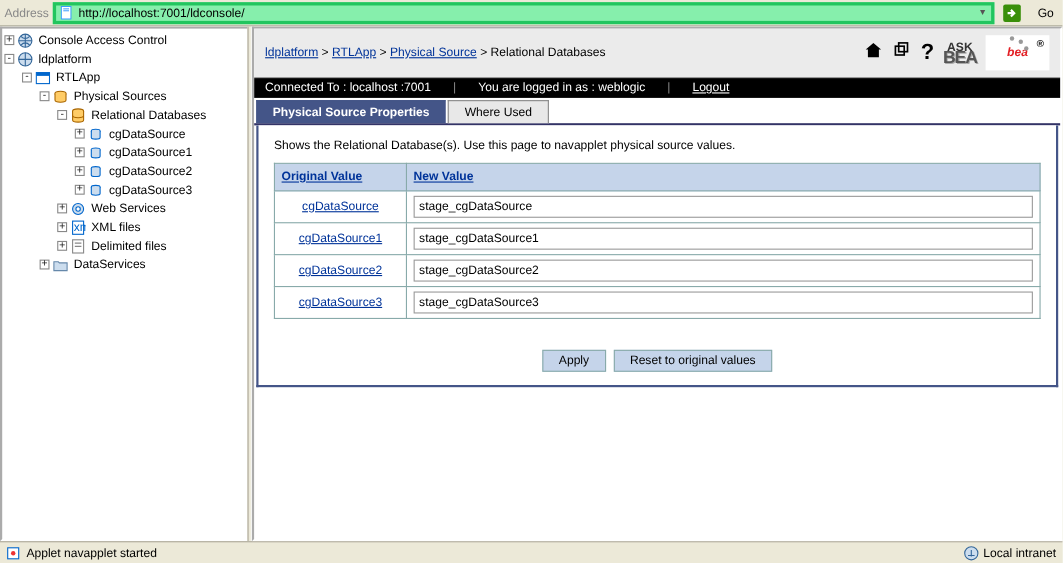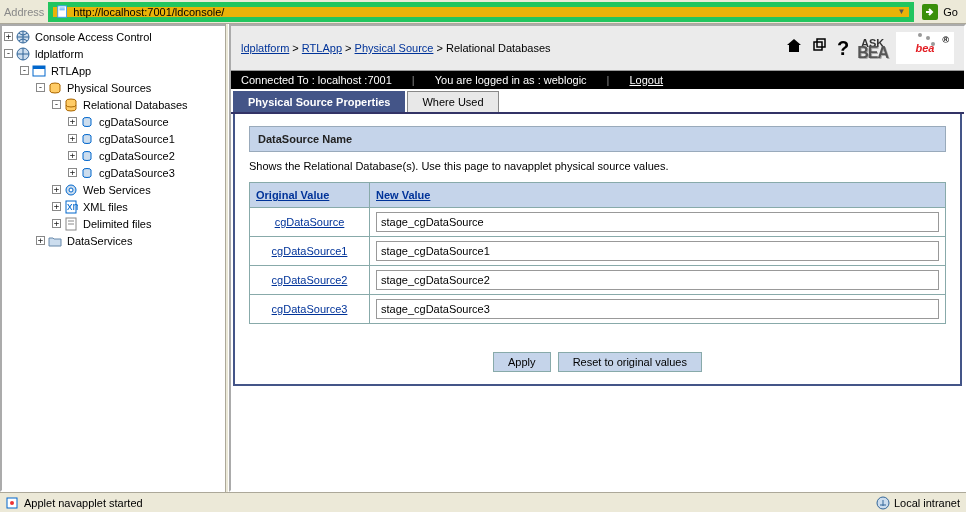--- a/index.html
+++ b/index.html
@@ -1,24 +1,24 @@
 <!DOCTYPE html>
 <html><head>
 <meta charset="utf-8">
 <style>
 * { box-sizing: border-box; margin: 0; padding: 0; font-family: Tahoma, Arial, sans-serif; font-size: 11px; }
 body { width: 966px; height: 512px; background: #ece9d8; display: flex; flex-direction: column; overflow: hidden; }
 
 
 .addr-bar { height: 24px; background: #ece9d8; border-bottom: 1px solid #aca899; display: flex; align-items: center; padding: 0 4px; gap: 4px; }
 .addr-label { color: #888; }
-.addr-input-wrap { flex: 1; display: flex; align-items: center; background: #eab308; border: 5px solid #22c55e; height: 20px; padding: 0 2px; gap: 2px; }
+.addr-input-wrap { flex: 1; display: flex; align-items: center; background: #86efac; border: 3px solid #22c55e; height: 20px; padding: 0 2px; gap: 2px; }
 .addr-input { flex: 1; border: none; outline: none; background: transparent; font-size: 11px; }
 .addr-dd { color: #555; font-size: 8px; padding: 0 2px; cursor: pointer; }
-.go-btn { display: flex; align-items: center; gap: 5px; height: 20px; padding: 0 4px; cursor: pointer; }
+.go-btn { display: flex; align-items: center; gap: 15px; height: 20px; padding: 0 4px; cursor: pointer; }
 .go-icon { width: 16px; height: 16px; background: #3a8f0a; border-radius: 2px; display: flex; align-items: center; justify-content: center; color: #fff; font-weight: bold; }
 .go-icon svg { width: 12px; height: 12px; }
 
 
 .main { flex: 1; display: flex; overflow: hidden; }
 .tree-pane { width: 225px; background: #fff; border: 2px inset #fff; border-right: none; overflow: auto; padding: 2px 0 0 2px; }
 .splitter { width: 4px; background: #ece9d8; cursor: col-resize; border-left: 1px solid #aca899; border-right: 1px solid #fff; }
 .content-pane { flex: 1; background: #fff; border: 2px inset #fff; overflow: auto; position: relative; }
 
 
@@ -320,21 +320,20 @@
       <span class="sep">|</span>
       <a href="#">Logout</a>
     </div>
 
     <div class="tabs">
       <div class="tab active">Physical Source Properties</div>
       <div class="tab">Where Used</div>
     </div>
 
     <div class="panel">
-      <div class="section-head">DataSource Name</div>
       <div class="section-desc">Shows the Relational Database(s). Use this page to navapplet physical source values.</div>
 
       <table class="dstable">
         <thead>
           <tr>
             <th class="col-ov"><a href="#">Original Value</a></th>
             <th><a href="#">New Value</a></th>
           </tr>
         </thead>
         <tbody>

